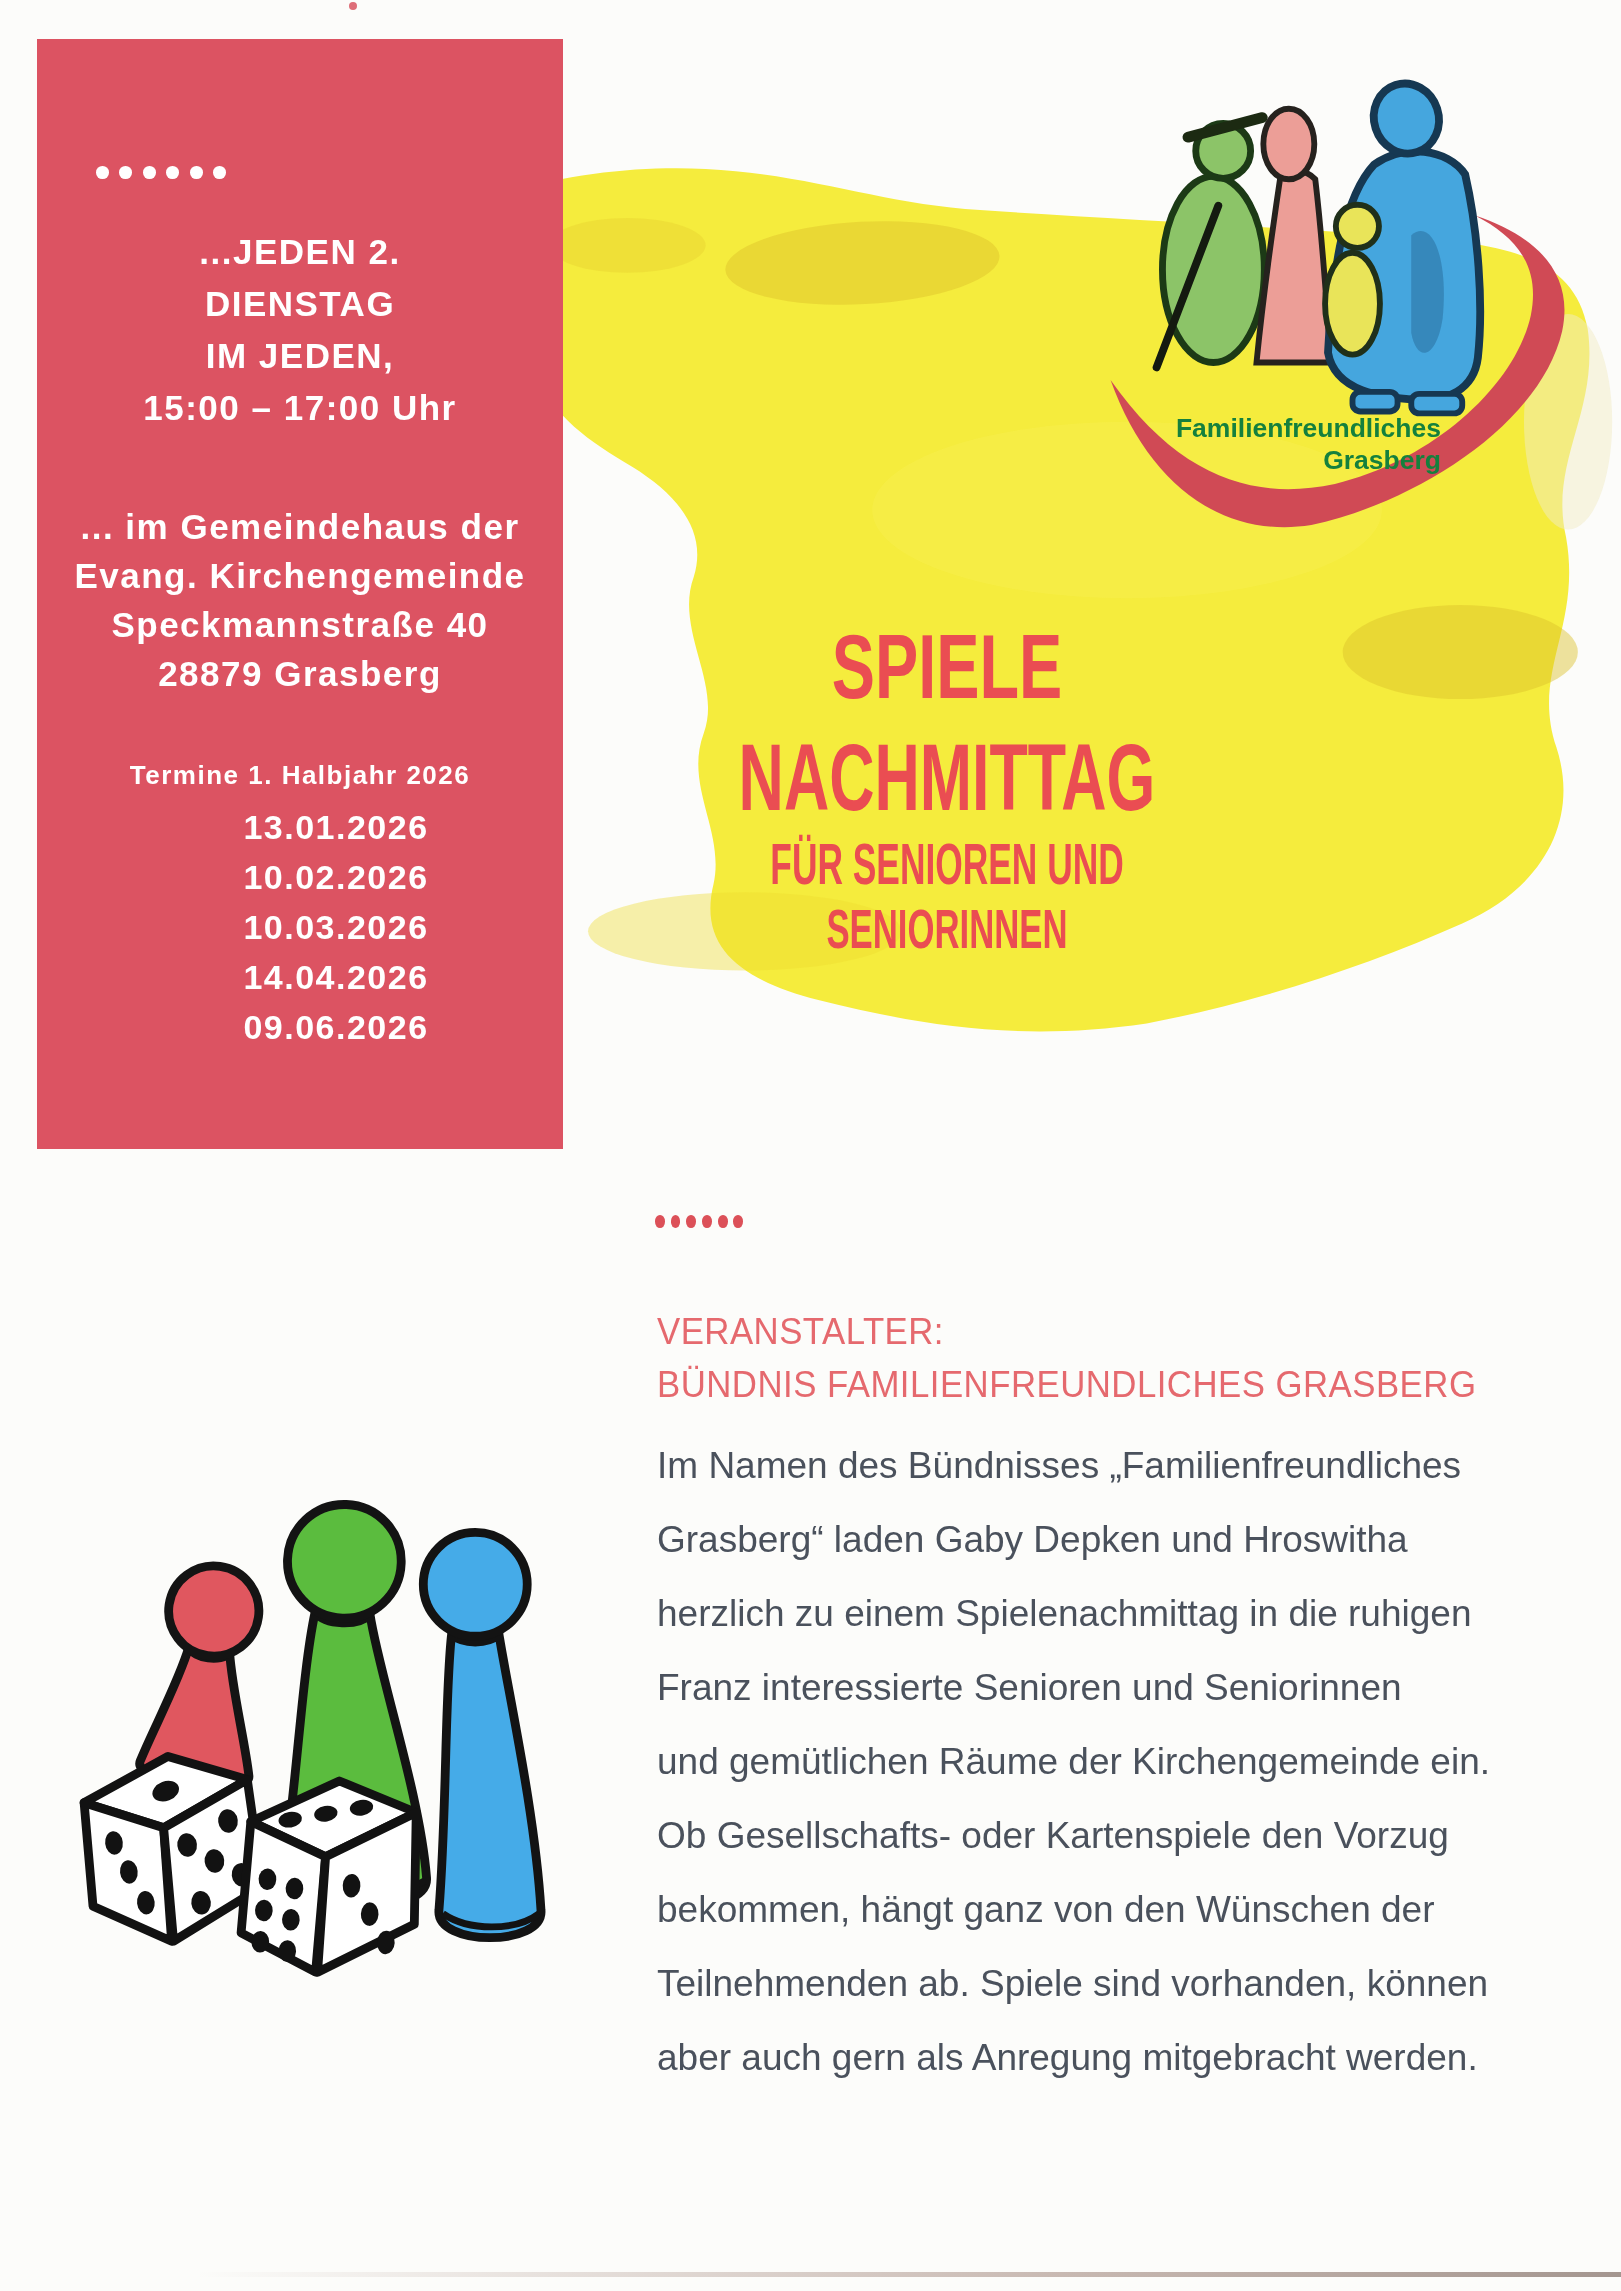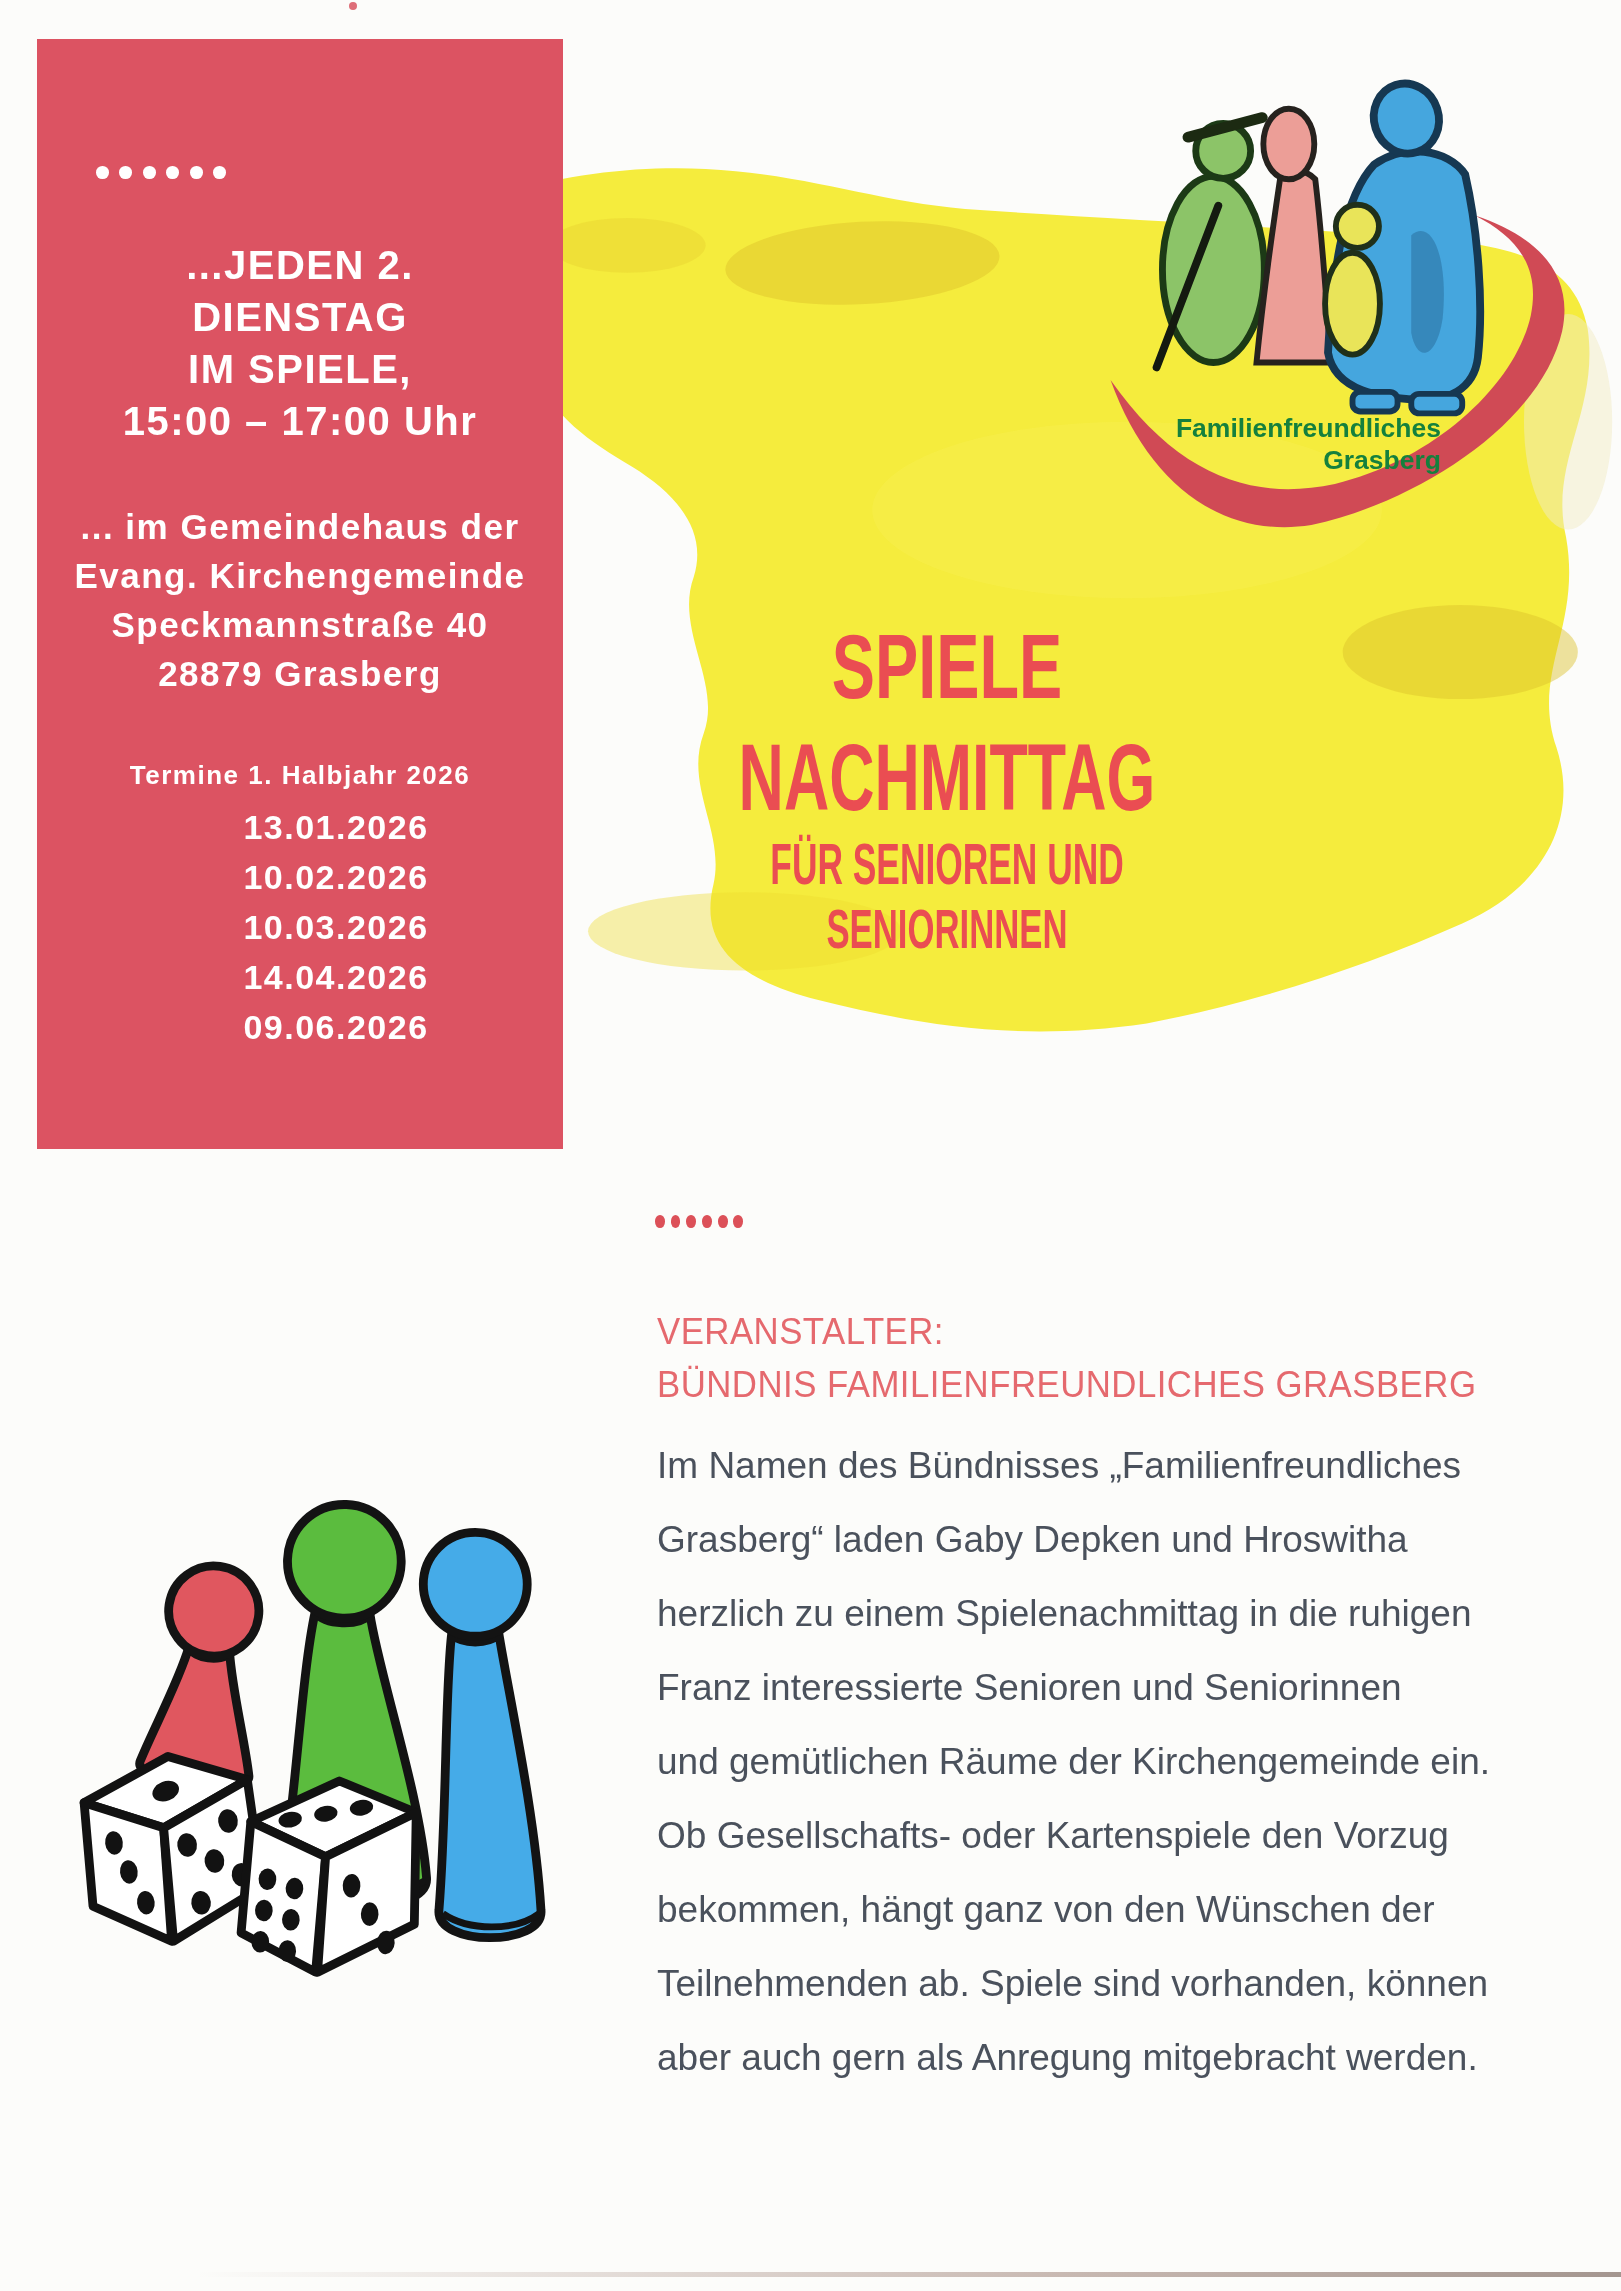--- a/index.html
+++ b/index.html
@@ -8,21 +8,21 @@
     background:#fcfcfa;font-family:"Liberation Sans", sans-serif;
   }
   .abs{position:absolute;}
   
   .sidebar{
     left:37px;top:39px;width:526px;height:1110px;background:#dc5362;
   }
   .sidebar-dots{left:59px;top:127px;display:flex;gap:10.8px;}
   .sidebar-dots span{width:12.7px;height:12.7px;border-radius:50%;background:#ffffff;display:block;}
   .sb-text{width:526px;color:#ffffff;font-weight:bold;text-align:center;letter-spacing:1.5px;}
-  .schedule{top:200px;font-size:40px;line-height:52px;}
+  .schedule{top:187px;font-size:35px;line-height:52px;}
   .location{top:463px;font-size:35px;line-height:49px;}
   .dates-heading{top:717px;font-size:26px;line-height:39px;}
   .dates{top:763px;font-size:34px;line-height:50px;padding-left:36px;}
   
   .layer0{left:0;top:0;width:1621px;height:2292px;}
   .figures-svg{left:1088px;top:49px;width:529px;height:529px;}
   .logo-wordmark{left:1127px;top:412px;width:314px;text-align:right;color:#15803d;
     font-weight:bold;font-size:26.5px;line-height:32px;letter-spacing:0;}
   
   .hero-line{left:604px;width:686px;text-align:center;white-space:nowrap;color:#ea4d52;font-weight:bold;}
@@ -64,21 +64,21 @@
     <span></span>
       <span></span>
       <span></span>
       <span></span>
       <span></span>
       <span></span>
   </div>
   <div class="abs sb-text schedule">
     <div>...JEDEN 2.</div>
     <div>DIENSTAG</div>
-    <div>IM SPIELE,</div>
+    <div>IM JEDEN,</div>
     <div>15:00 – 17:00 Uhr</div>
   </div>
   <div class="abs sb-text location">
     <div>... im Gemeindehaus der</div>
     <div>Evang. Kirchengemeinde</div>
     <div>Speckmannstraße 40</div>
     <div>28879 Grasberg</div>
   </div>
   <div class="abs sb-text dates-heading">Termine 1. Halbjahr 2026</div>
   <div class="abs sb-text dates">

